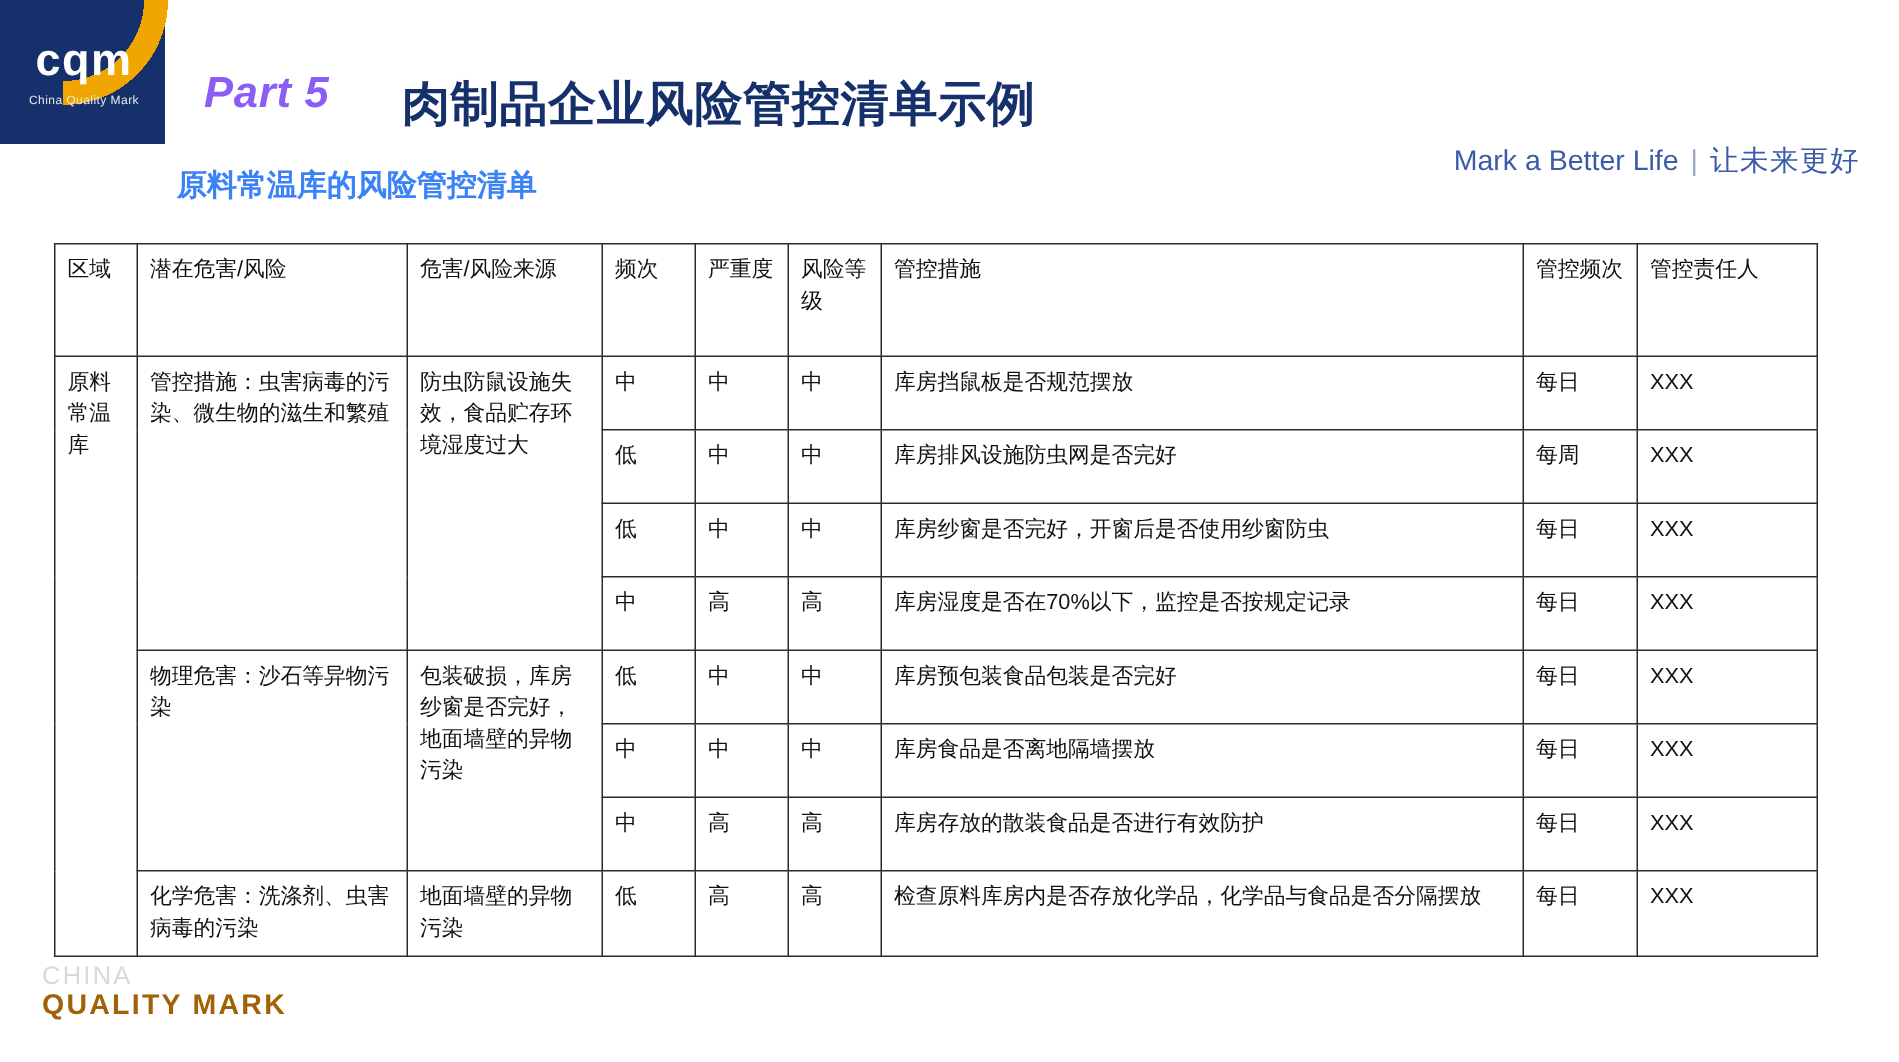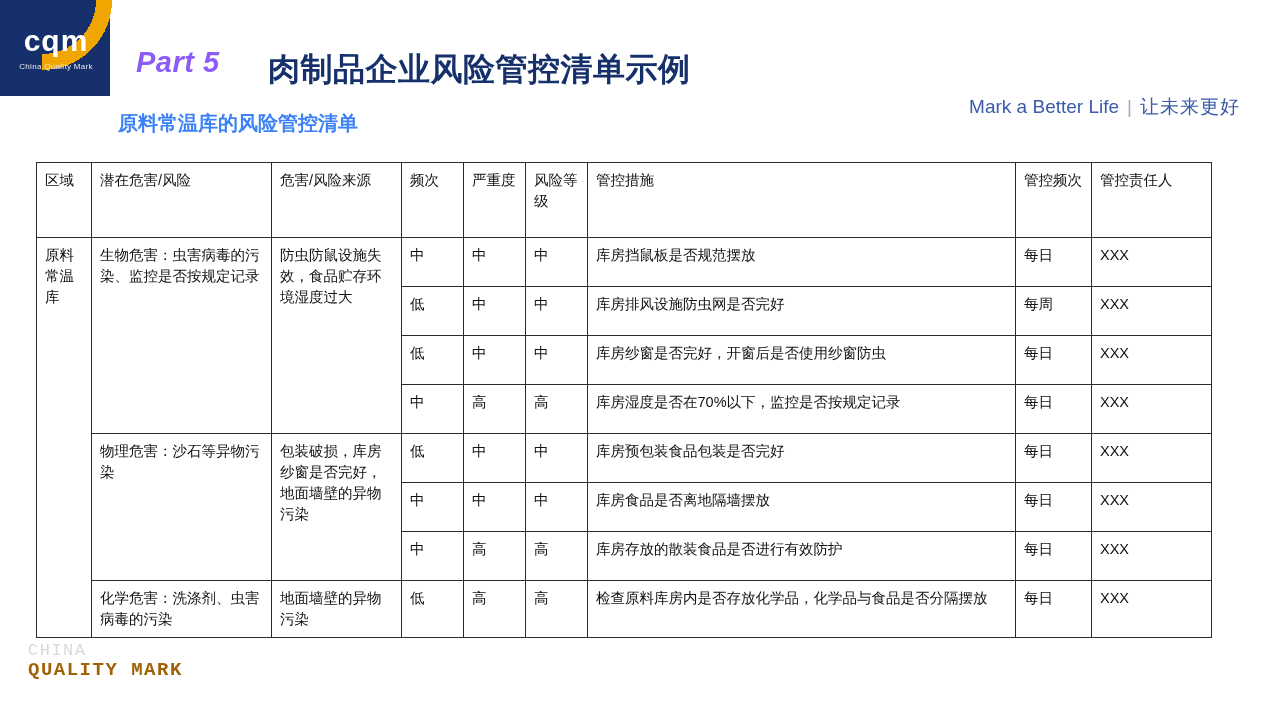--- a/index.html
+++ b/index.html
@@ -165,21 +165,20 @@
 
   
   .footer-mark {
     position: absolute;
     left: 28px;
     bottom: 26px;
     line-height: 1.15;
     color: #d9d9d9;
     font-size: 17px;
     letter-spacing: 1.5px;
-    font-family: Liberation Mono, monospace;
   }
   .footer-mark .l2 {
     font-weight: bold;
     font-size: 19px;
     color: #a16207;
   }
 </style>
 </head>
 <body>
 
@@ -227,21 +226,21 @@
         <th>风险等级</th>
         <th>管控措施</th>
         <th>管控频次</th>
         <th>管控责任人</th>
       </tr>
     </thead>
     <tbody>
 
       <tr class="row-tall">
         <td class="area-cell" rowspan="8">原料常温库</td>
-        <td class="mid" rowspan="4">生物危害：虫害病毒的污染、监控是否按规定记录</td>
+        <td class="mid" rowspan="4">管控措施：虫害病毒的污染、微生物的滋生和繁殖</td>
         <td class="mid" rowspan="4">防虫防鼠设施失效，食品贮存环境湿度过大</td>
         <td>中</td>
         <td>中</td>
         <td>中</td>
         <td>库房挡鼠板是否规范摆放</td>
         <td>每日</td>
         <td>XXX</td>
       </tr>
       <tr class="row-tall">
         <td>低</td>

